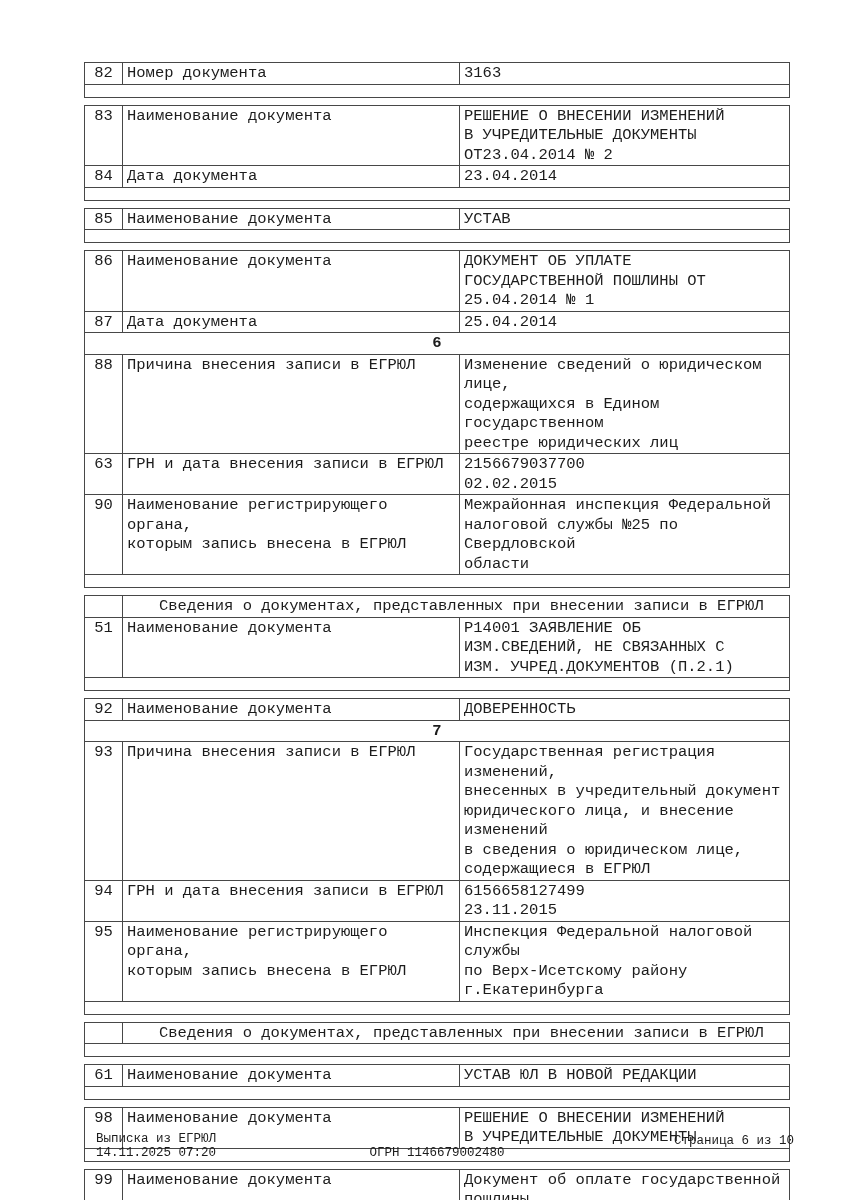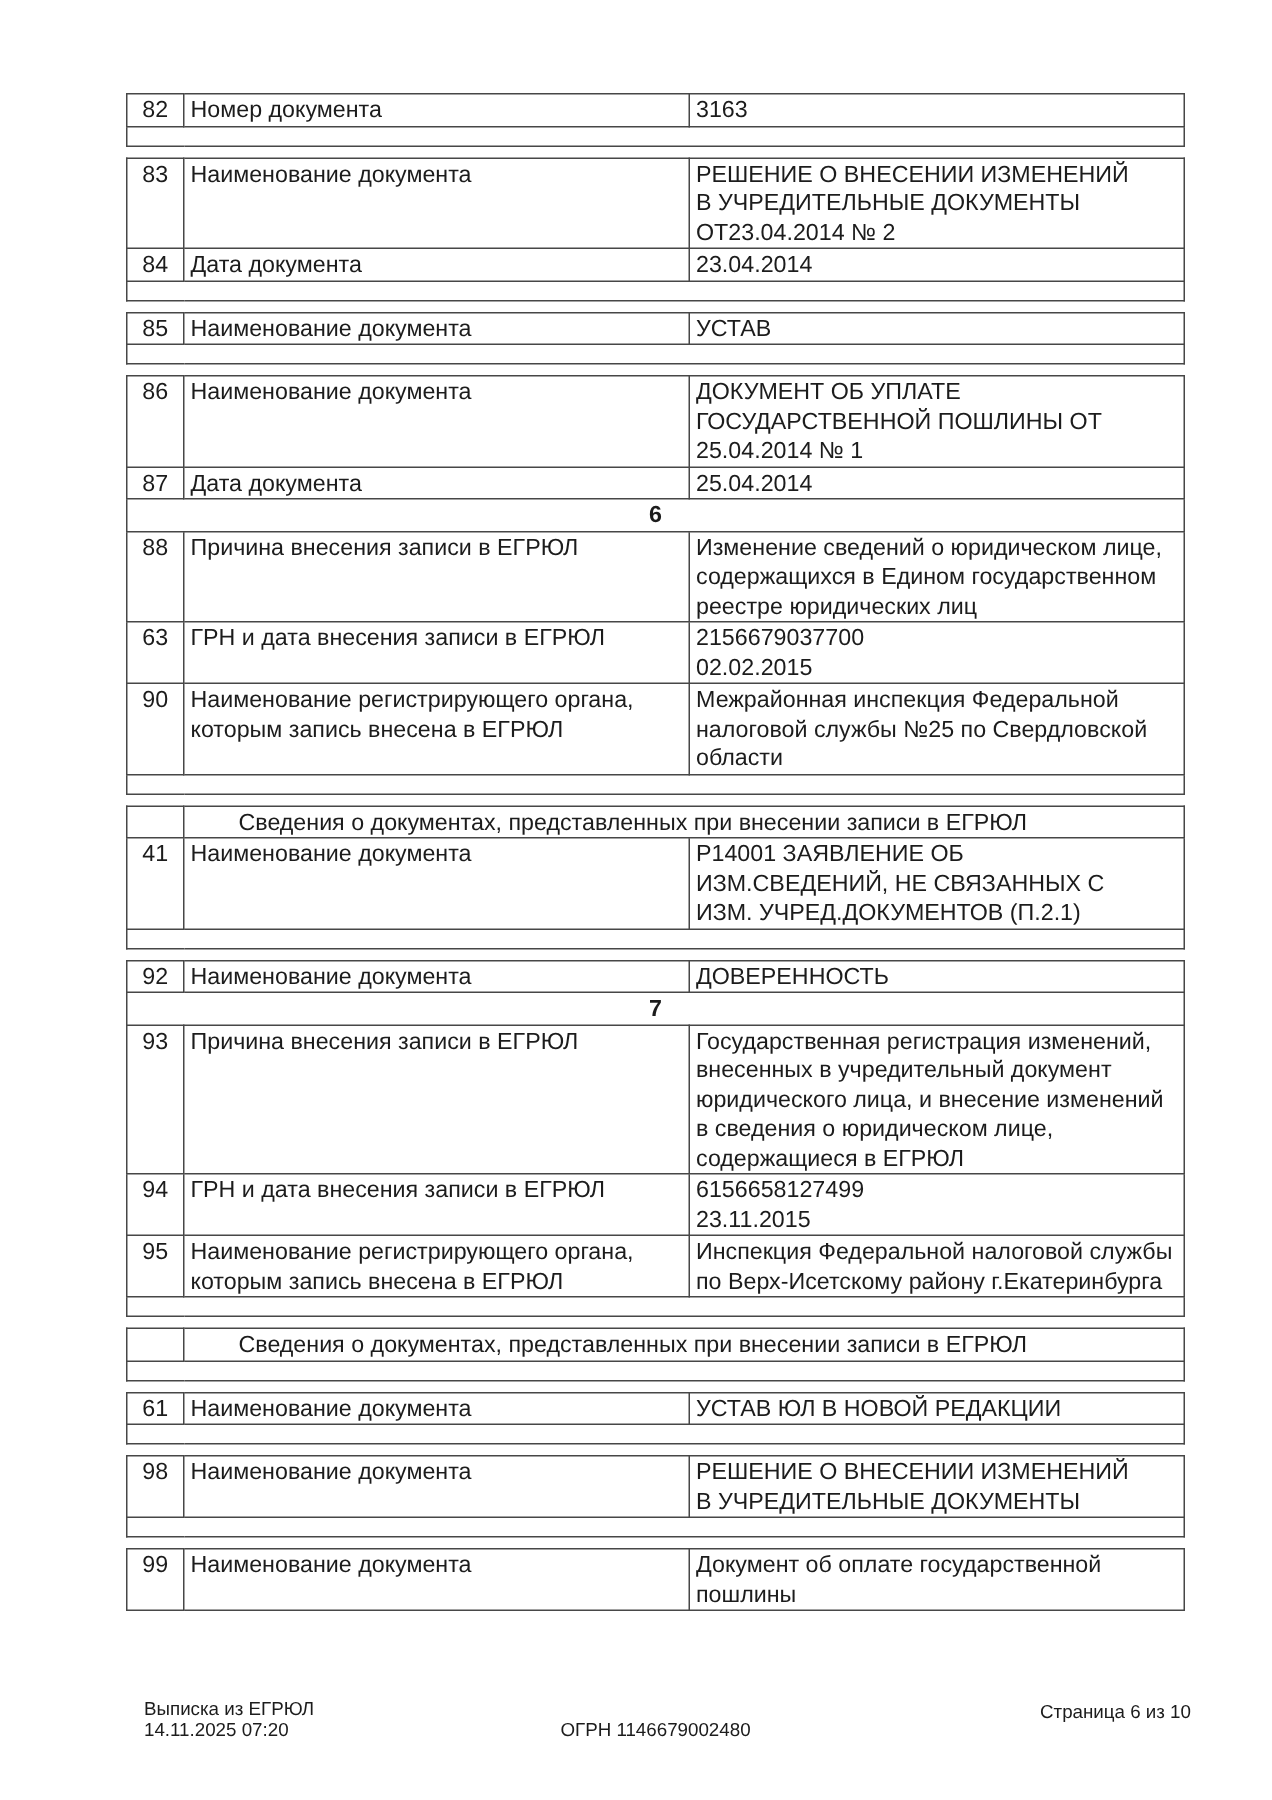--- a/index.html
+++ b/index.html
@@ -5,21 +5,21 @@
   html, body {
     margin: 0;
     padding: 0;
     background: #ffffff;
   }
   .page {
     position: relative;
     width: 848px;
     height: 1200px;
     background: var(--page-bg, #ffffff);
-    font-family: Liberation Sans, sans-serif;
+    font-family: Liberation Mono, monospace;
     color: var(--text-color, #1c1c1c);
     overflow: hidden;
   }
   .doc-table {
     position: absolute;
     left: 84px;
     top: 62px;
     width: 705px;
   }
   table.block {
@@ -199,21 +199,21 @@
           <col style="width: 38px;">
           <col style="width: 337px;">
           <col style="width: 330px;">
         </colgroup>
         <tbody>
           <tr class="subheader-row">
             <td class="num"></td>
             <td class="sub-text" colspan="2">Сведения о документах, представленных при внесении записи в ЕГРЮЛ</td>
           </tr>
           <tr class="field-row">
-            <td class="num">41</td>
+            <td class="num">51</td>
             <td class="label">Наименование документа</td>
             <td class="value">Р14001 ЗАЯВЛЕНИЕ ОБ
 ИЗМ.СВЕДЕНИЙ, НЕ СВЯЗАННЫХ С
 ИЗМ. УЧРЕД.ДОКУМЕНТОВ (П.2.1)</td>
           </tr>
           <tr class="spacer-row">
             <td colspan="3"></td>
           </tr>
         </tbody>
       </table>

